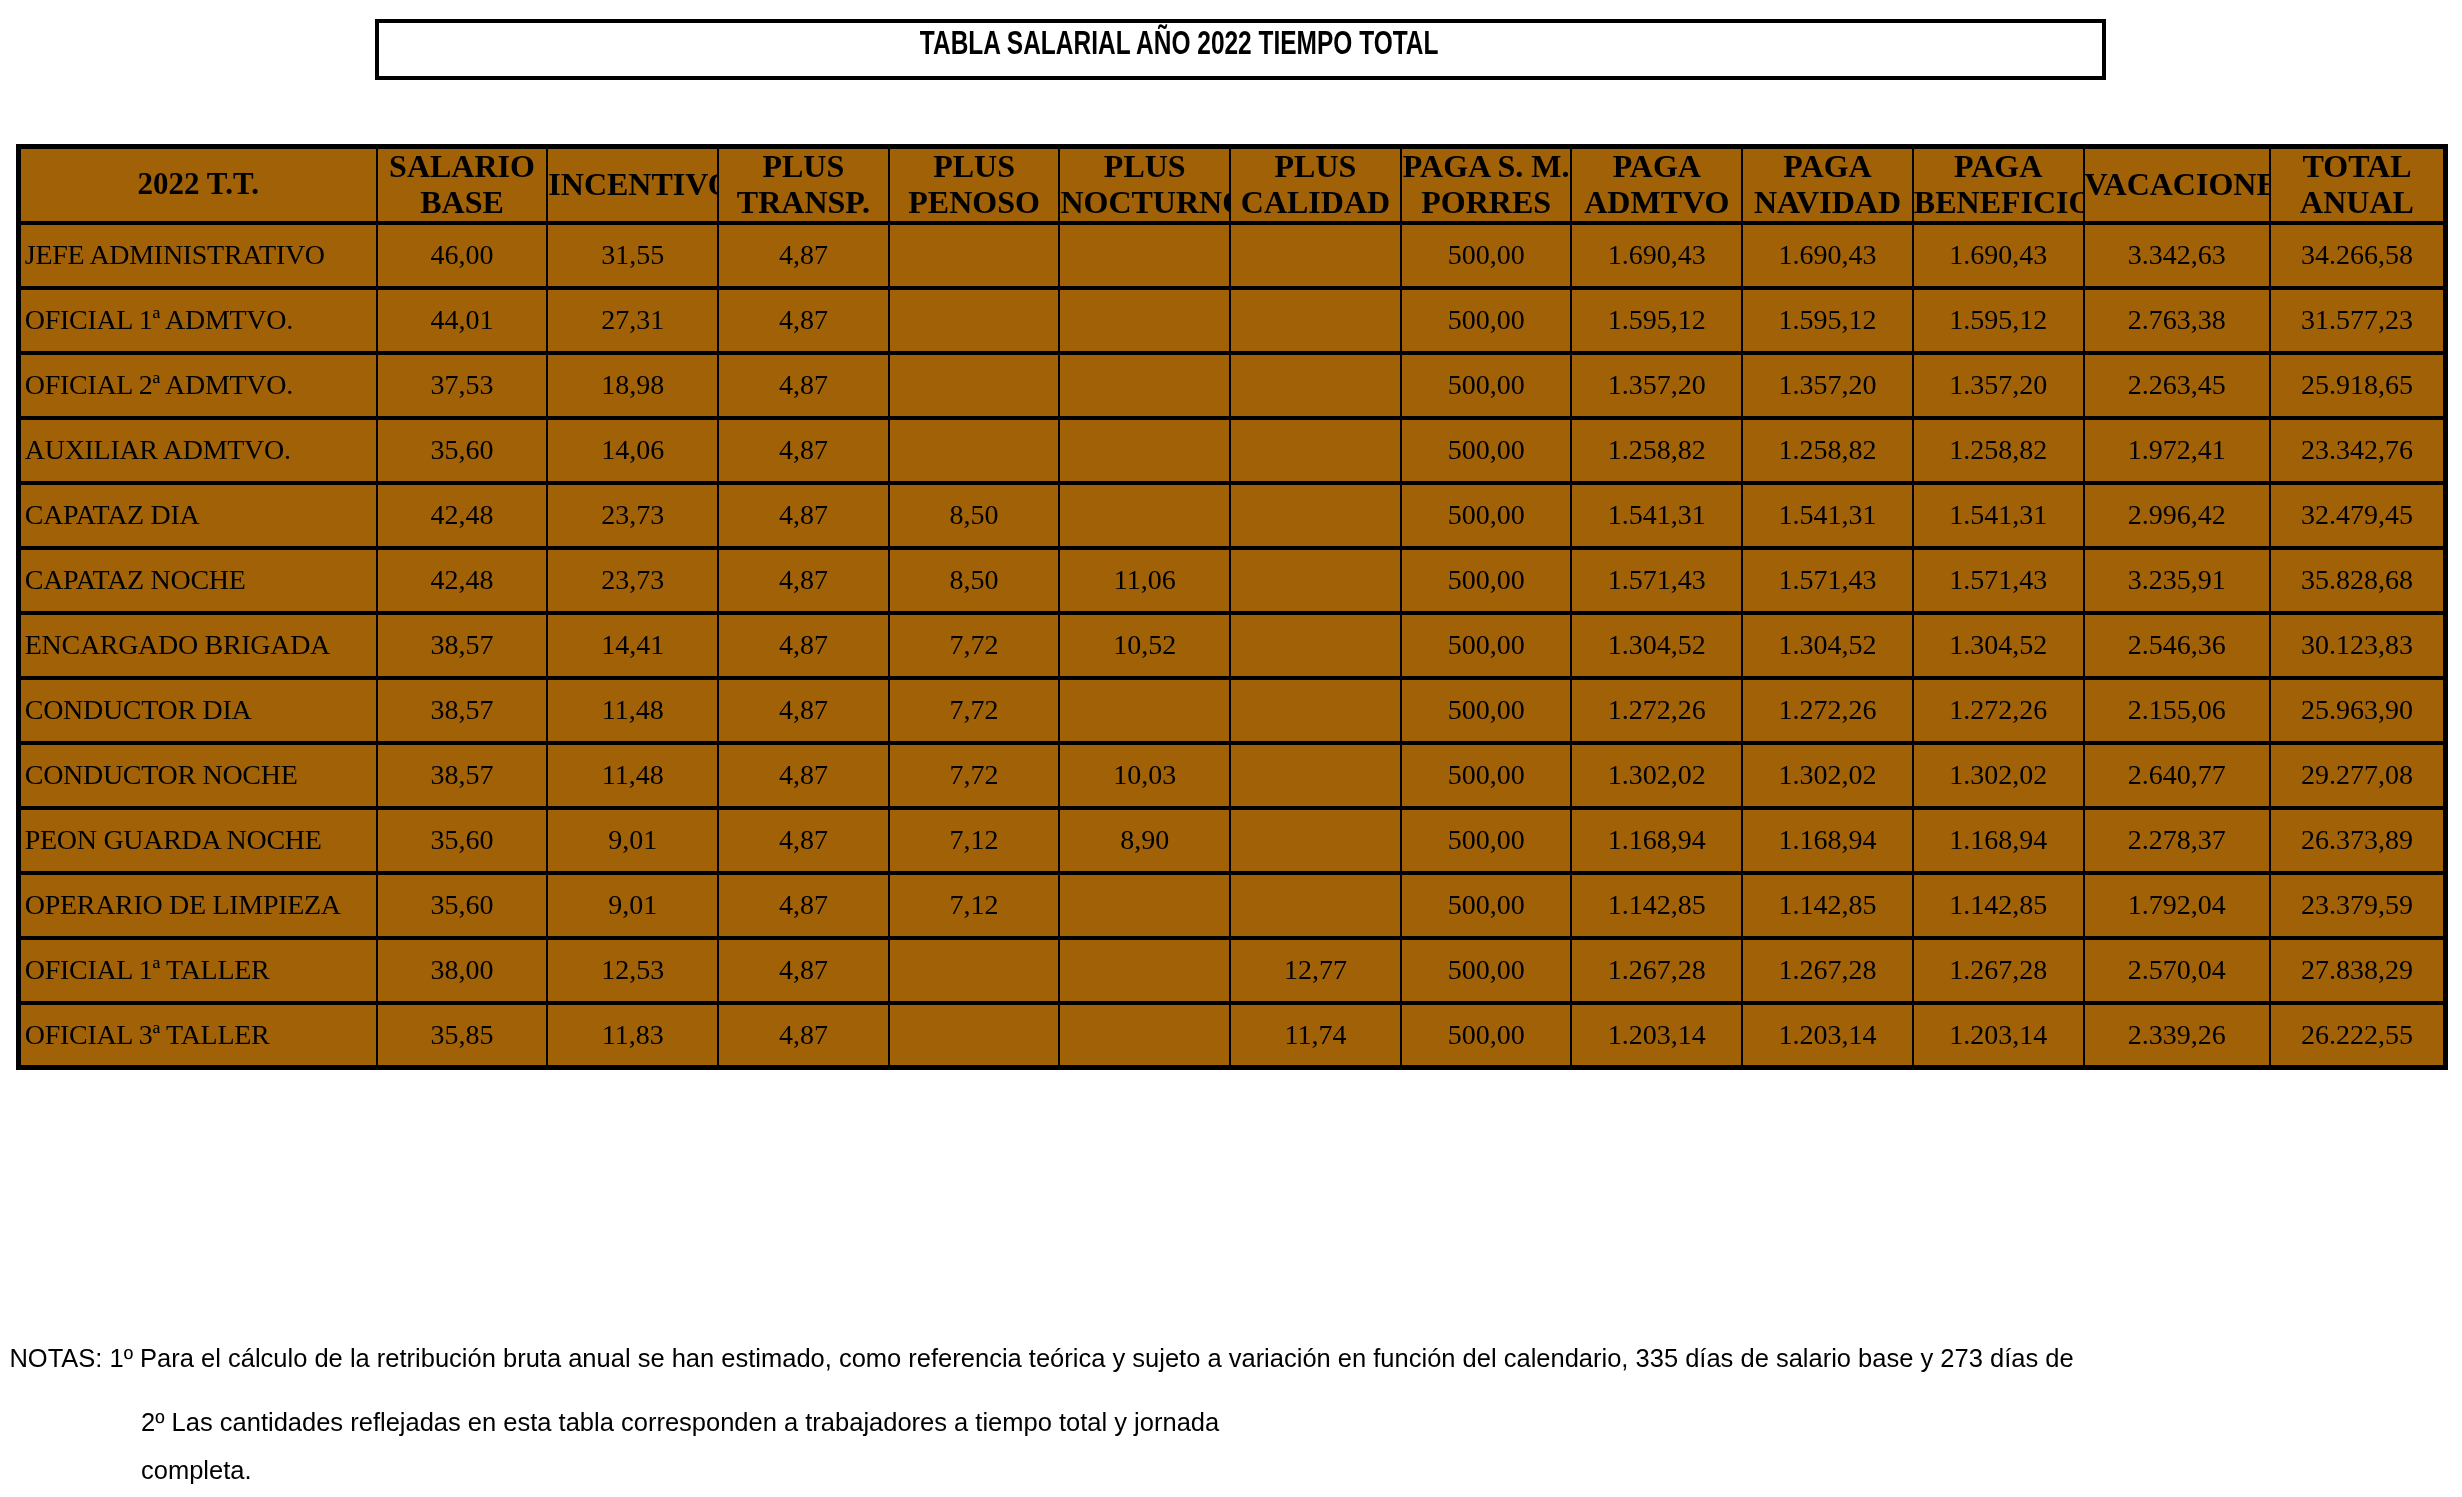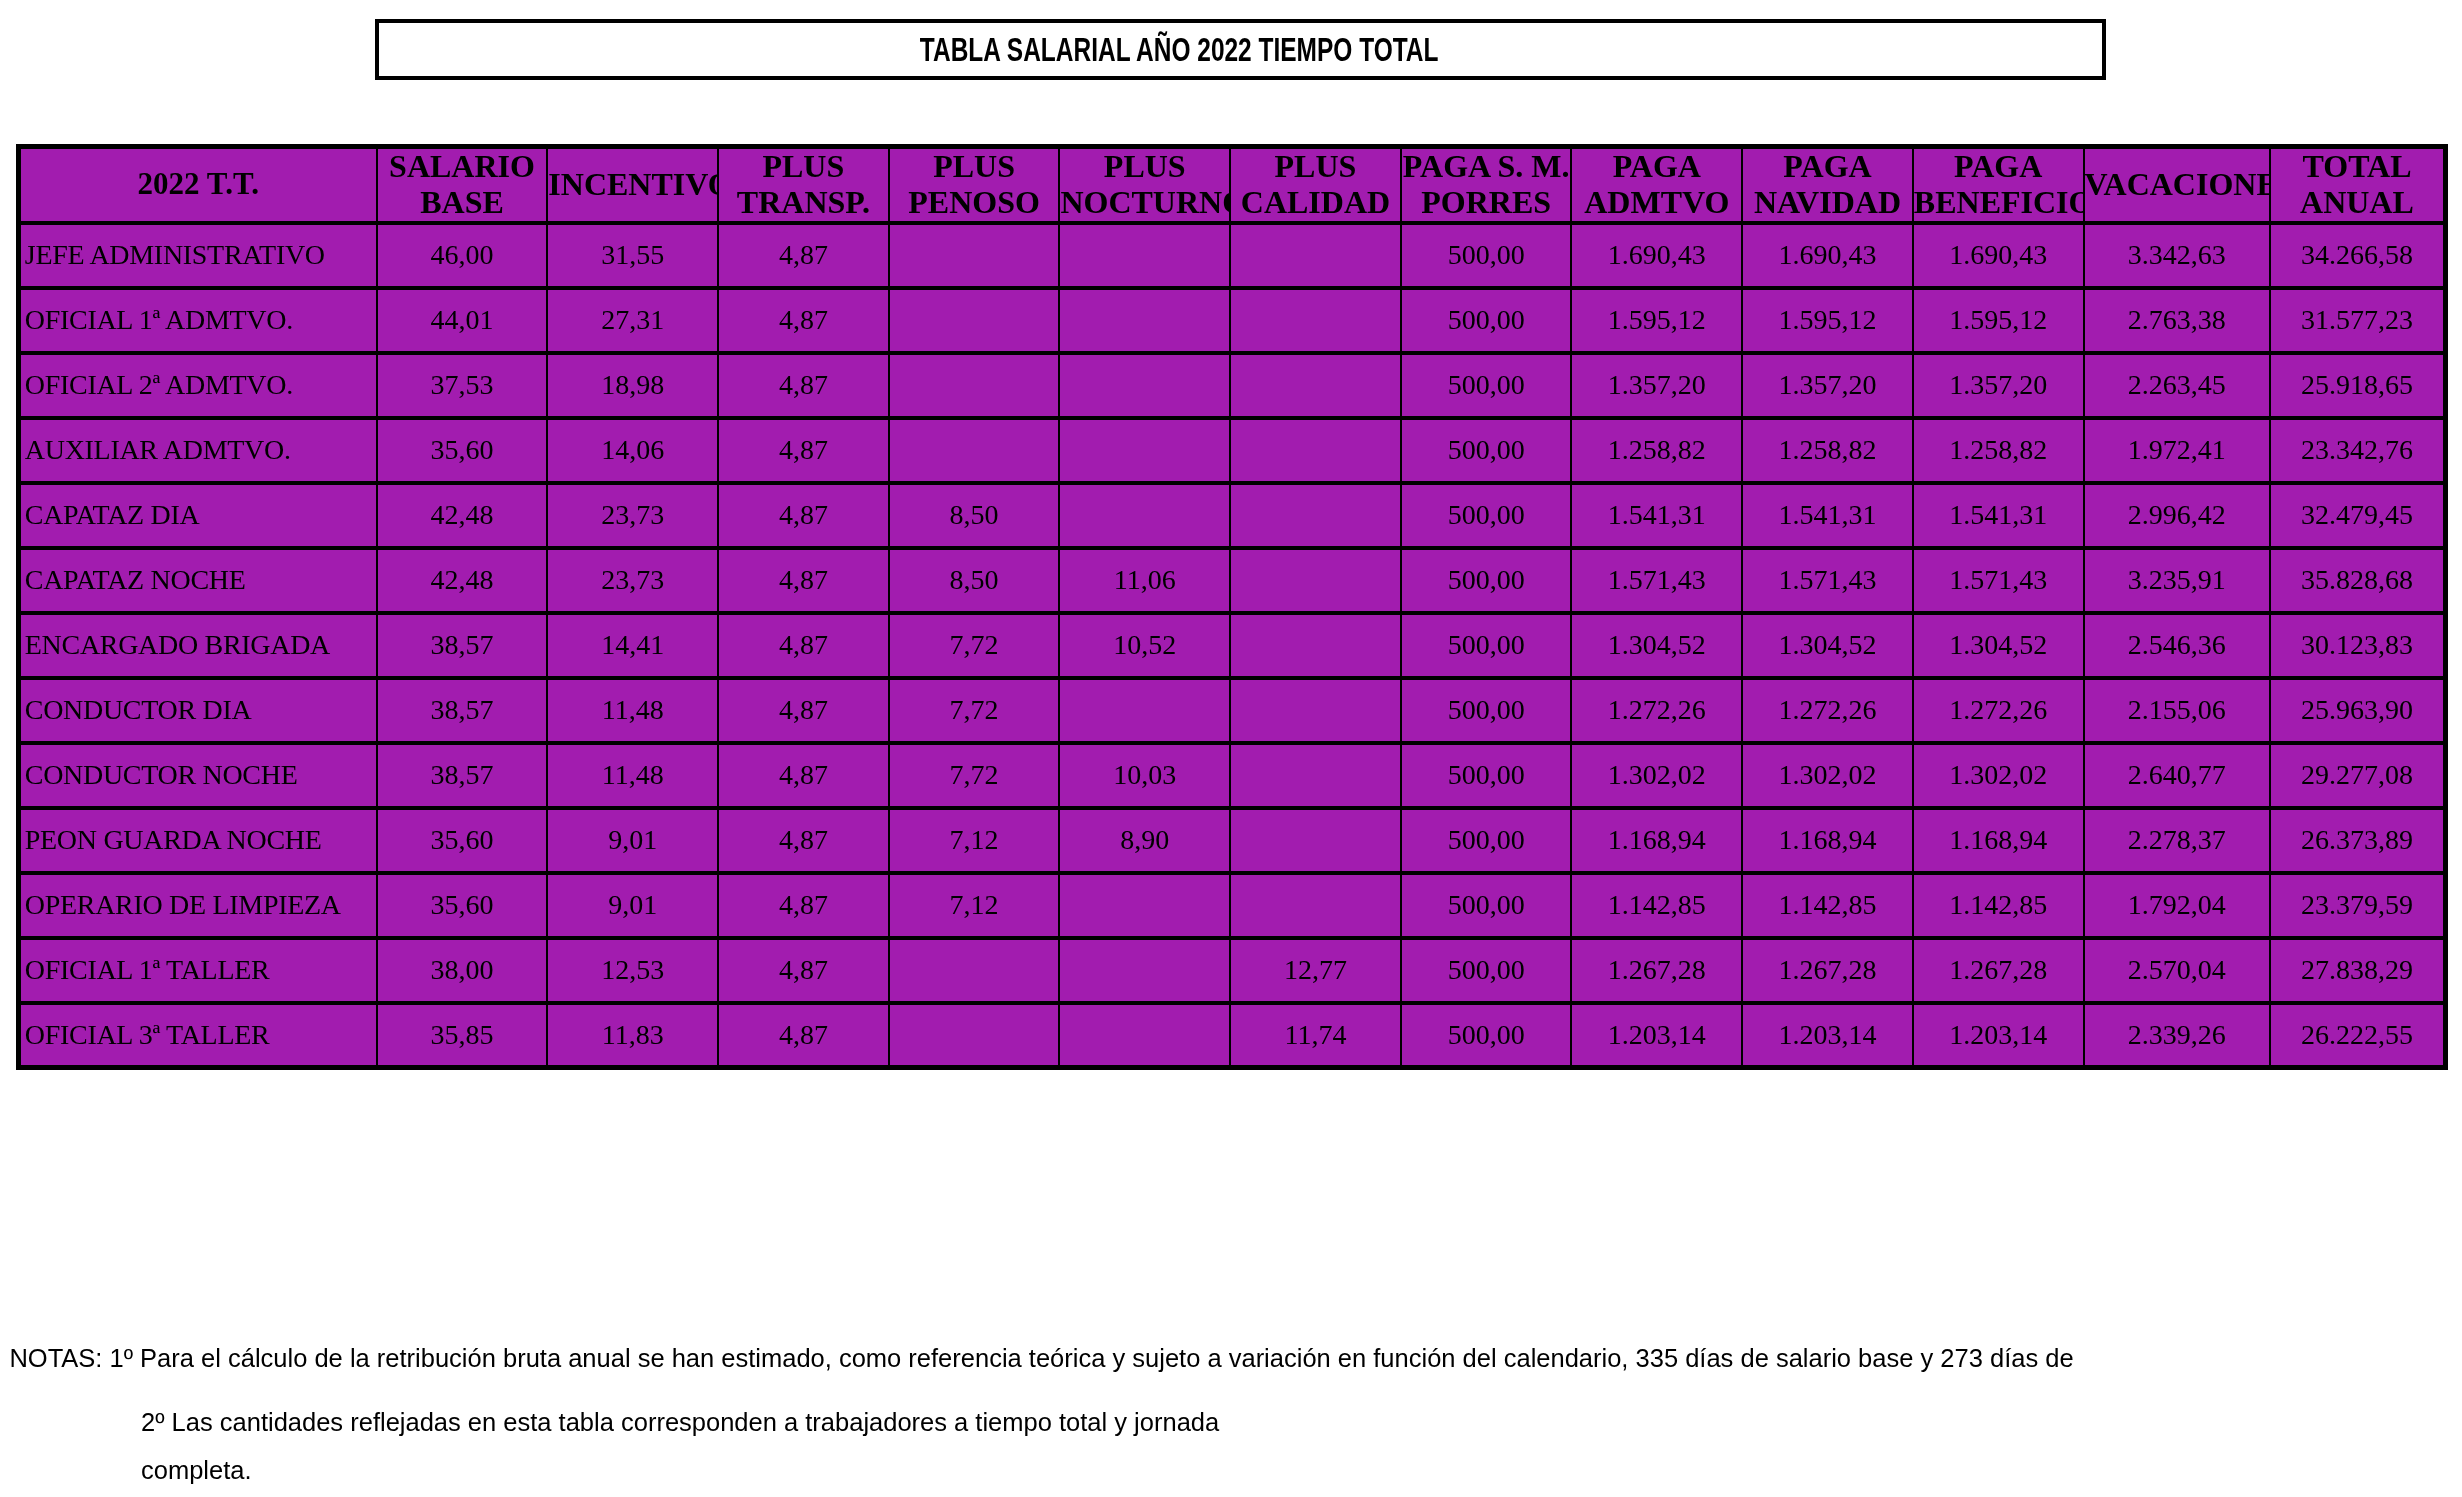--- a/index.html
+++ b/index.html
@@ -11,41 +11,41 @@
     color: #000;
     overflow: hidden;
   }
 
   
   .title-box {
     position: absolute;
     left: 375px; top: 19px;
     width: 1723px; height: 53px;
     border: 4.7px solid #000;
-    display: flex; align-items: center; justify-content: center;
+    display: flex; align-items: flex-start; justify-content: center;
     background: #fff;
   }
   .title-text {
     font-family: "Liberation Sans", sans-serif;
     font-weight: bold;
     font-size: 34px;
     white-space: nowrap;
     transform: translateX(-61px) scaleX(0.72);
     transform-origin: center;
   }
 
   
   table.salary {
     position: absolute;
     left: 16px; top: 144px;
     width: 2432px;
     border-collapse: collapse;
     table-layout: fixed;
     border: 5.7px solid #000;
-    background: #a21caf;
+    background: #a16207;
   }
   .salary th, .salary td {
     border: 2.8px solid #000;
     border-top-width: 4.7px;
     border-bottom-width: 4.7px;
     padding: 0;
     vertical-align: middle;
     overflow: hidden;
   }
   .salary thead tr { height: 66px; }

